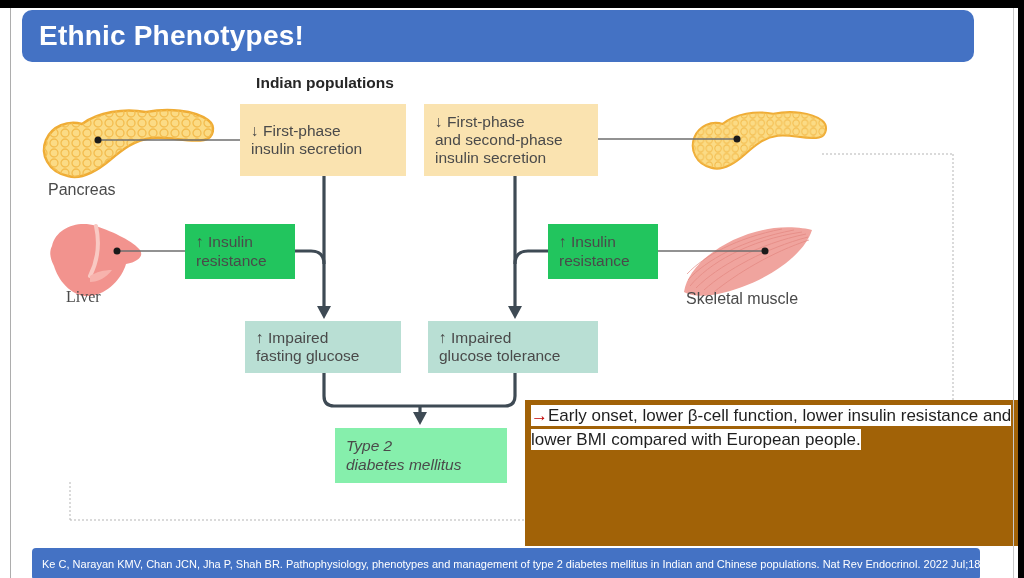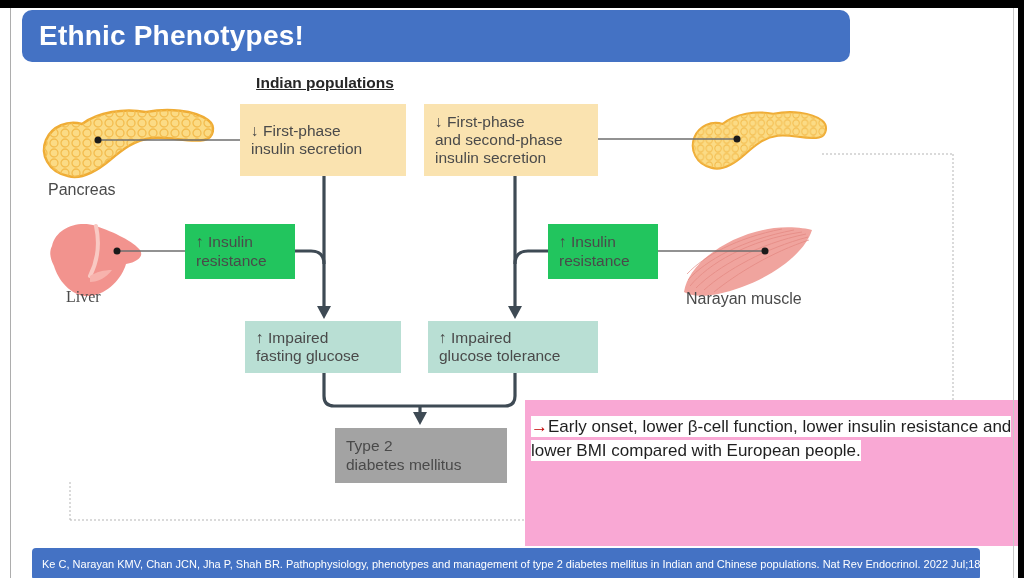--- a/index.html
+++ b/index.html
@@ -6,41 +6,41 @@
   body{font-family:"Liberation Sans",sans-serif;-webkit-font-smoothing:antialiased;}
   #canvas{position:relative;width:1024px;height:578px;background:#fff;overflow:hidden;}
 
   
   .top-bar{position:absolute;left:0;top:0;width:1024px;height:8px;background:#000;z-index:20;}
   .right-bar{position:absolute;left:1018px;top:0;width:6px;height:578px;background:#000;z-index:20;}
   .left-edge{position:absolute;left:10px;top:8px;width:1px;height:570px;background:#adadad;z-index:20;}
   .right-edge{position:absolute;left:1013px;top:8px;width:1px;height:570px;background:#c9c9c9;z-index:20;}
 
   
-  .title-bar{position:absolute;left:22px;top:10px;width:828px;height:52px;background:#4472C4;border-radius:10px;z-index:6;display:flex;align-items:center;}
+  .title-bar{position:absolute;left:22px;top:10px;width:952px;height:52px;background:#4472C4;border-radius:10px;z-index:6;display:flex;align-items:center;}
   .title-bar h1{margin:0 0 0 17px;font-size:28px;font-weight:bold;color:#fff;letter-spacing:.2px;}
 
   
-  .col-head{position:absolute;top:74px;font-size:15.5px;font-weight:bold;color:#262626;text-align:center;z-index:4;text-decoration:underline;}
+  .col-head{position:absolute;top:74px;font-size:15.5px;font-weight:bold;color:#262626;text-align:center;z-index:4;}
 
   
   .dbox{position:absolute;box-sizing:border-box;display:flex;align-items:center;padding:6px 11px;font-size:15.5px;line-height:1.18;color:#4a4a4a;white-space:pre-line;z-index:4;}
   .yellow{background:#FAE3B0;}
   .pink{background:#22c55e;}
   .teal{background:#B9DFD4;}
-  .grayb{background:#a3a3a3;}
+  .grayb{background:#86efac;font-style:italic;}
 
   
   .organ-label{position:absolute;font-size:16px;color:#4a4a4a;z-index:4;}
 
   .organ{position:absolute;z-index:2;}
   svg.lines{position:absolute;left:0;top:0;width:1024px;height:578px;z-index:3;pointer-events:none;}
 
   
-  .note{position:absolute;left:525px;top:400px;width:494px;height:146px;background:#f9a8d4;z-index:5;box-sizing:border-box;padding:15px 4px 4px 6px;font-size:17px;line-height:23.5px;color:#1f1f1f;}
+  .note{position:absolute;left:525px;top:400px;width:494px;height:146px;background:#a16207;z-index:5;box-sizing:border-box;padding:4px 4px 4px 6px;font-size:17px;line-height:23.5px;color:#1f1f1f;}
   .note p{margin:0;}
   .hl{background:#ffffff;box-decoration-break:clone;-webkit-box-decoration-break:clone;padding:1px 0;}
   .note-arrow{color:#C00000;font-weight:bold;}
 
   
   .cite{position:absolute;left:32px;top:548px;width:948px;height:21px;background:#4472C4;border-radius:4px;z-index:6;display:flex;align-items:center;box-sizing:border-box;padding:16px 10px;}
   .cite span{font-size:11px;color:#fff;white-space:nowrap;}
 </style>
 </head>
 <body>
@@ -88,21 +88,21 @@
       <path d="M 18 66 C 40 44 80 22 128 12"></path>
       <path d="M 10 58 C 28 38 64 18 116 8"></path>
       <path d="M 26 68 C 48 48 88 26 130 15"></path>
       <path d="M 36 70 C 58 52 94 30 131 18"></path>
       <path d="M 9 52 C 26 34 58 16 104 7"></path>
     </g>
   </svg>
 
   <div class="organ-label" style="left:48px;top:181px;">Pancreas</div>
   <div class="organ-label" style="left:66px;top:288px;font-family:Liberation Serif, serif;">Liver</div>
-  <div class="organ-label" style="left:686px;top:290px;">Narayan muscle</div>
+  <div class="organ-label" style="left:686px;top:290px;">Skeletal muscle</div>
 
   <svg class="lines" viewBox="0 0 1024 578">
 
     <g stroke="#b5b5b5" stroke-width="1" stroke-dasharray="2,2" fill="none">
       <path d="M 822 154 H 953"></path>
       <path d="M 953 154 V 520"></path>
       <path d="M 70 482 V 520"></path>
       <path d="M 70 520 H 953"></path>
     </g>
 

